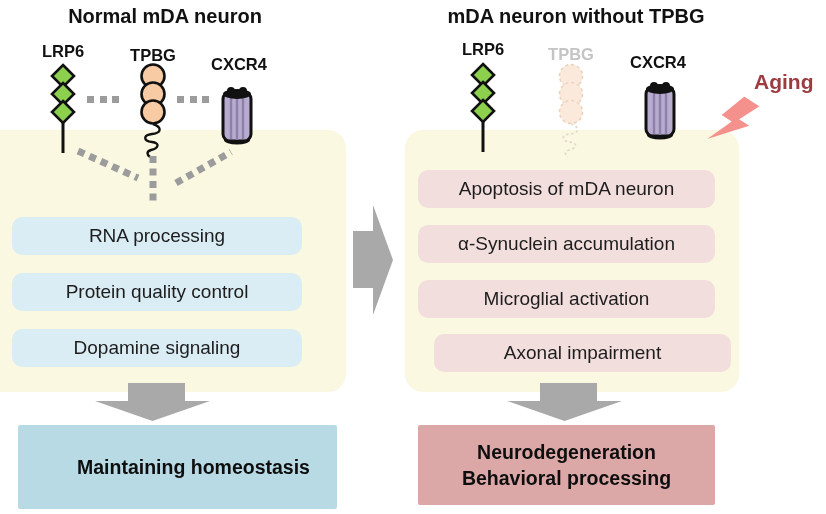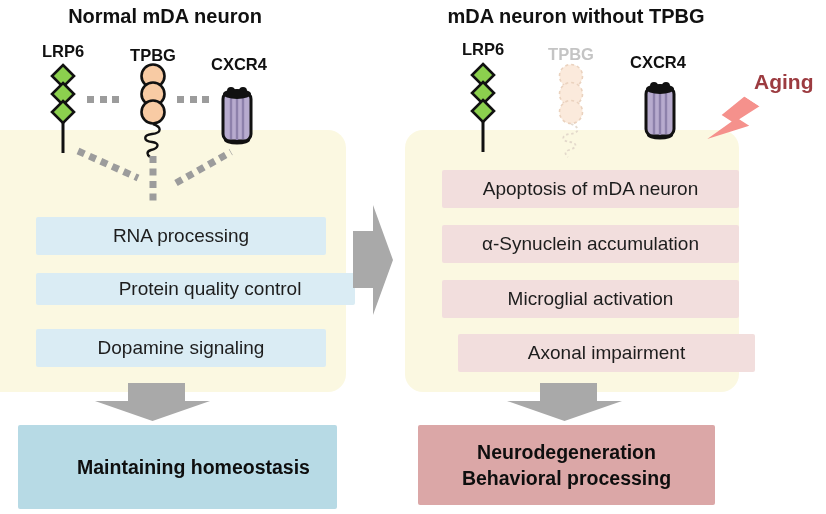--- a/index.html
+++ b/index.html
@@ -6,21 +6,21 @@
   .canvas{position:relative;width:826px;height:514px;background:#ffffff;
           font-family:"Liberation Sans",sans-serif;overflow:hidden;}
   .abs{position:absolute;}
   .title{font-weight:bold;font-size:20px;color:#111;text-align:center;white-space:nowrap;}
   .rlabel{font-weight:bold;font-size:16.5px;color:#111;text-align:center;white-space:nowrap;}
   .rlabel.missing{color:#c4c4c4;}
   .panel{background:#FBF8E1;}
   .panel.left{border-radius:0 18px 18px 0;}
   .panel.right{border-radius:18px;}
   .row{display:flex;align-items:center;justify-content:center;
-       font-size:19px;color:#1d1d1d;border-radius:2px;margin-left:24px;}
+       font-size:19px;color:#1d1d1d;border-radius:10px;}
   .row.blue{background:#DAECF4;}
   .row.pink{background:#F2DEDD;}
   .outcome{display:flex;flex-direction:column;align-items:center;justify-content:center;
            font-weight:bold;font-size:19.5px;color:#0e0e0e;border-radius:2px;line-height:1.35;}
   .outcome.blue{background:#B7DAE5;padding-left:32px;}
   .outcome.pink{background:#DBA7A7;}
   .dots{height:7px;background:repeating-linear-gradient(90deg,#9C9C9C 0 7px,transparent 7px 12.5px);}
   .aging{font-weight:bold;font-size:21px;color:#9C3B40;white-space:nowrap;}
   svg{display:block;}
 </style>
@@ -65,21 +65,21 @@
   <div class="abs dots" style="left:87px;top:96px;width:38px;"></div>
   <div class="abs dots" style="left:177px;top:96px;width:38px;"></div>
 
   <svg class="abs" style="left:55px;top:138px;" width="185" height="72" viewBox="0 0 185 72">
     <line x1="23" y1="13" x2="83" y2="40" stroke="#9C9C9C" stroke-width="7" stroke-dasharray="7 5.5"></line>
     <line x1="98" y1="18" x2="98" y2="66" stroke="#9C9C9C" stroke-width="7" stroke-dasharray="7 5.5"></line>
     <line x1="121" y1="45" x2="176" y2="14" stroke="#9C9C9C" stroke-width="7" stroke-dasharray="7 5.5"></line>
   </svg>
 
   <div class="abs row blue" style="left:12px;top:217px;width:290px;height:38px;">RNA processing</div>
-  <div class="abs row blue" style="left:12px;top:273px;width:290px;height:32px;padding-left:29px;">Protein quality control</div>
+  <div class="abs row blue" style="left:12px;top:273px;width:290px;height:38px;">Protein quality control</div>
   <div class="abs row blue" style="left:12px;top:329px;width:290px;height:38px;">Dopamine signaling</div>
 
   <svg class="abs" style="left:95px;top:383px;" width="115" height="39" viewBox="0 0 115 39">
     <polygon points="33,0 90,0 90,18 115,18 57.5,38 0,18 33,18" fill="#A9A9A9"></polygon>
   </svg>
 
   <div class="abs outcome blue" style="left:18px;top:425px;width:287px;height:84px;">
     <span>Maintaining homeostasis</span>
   </div>
 

